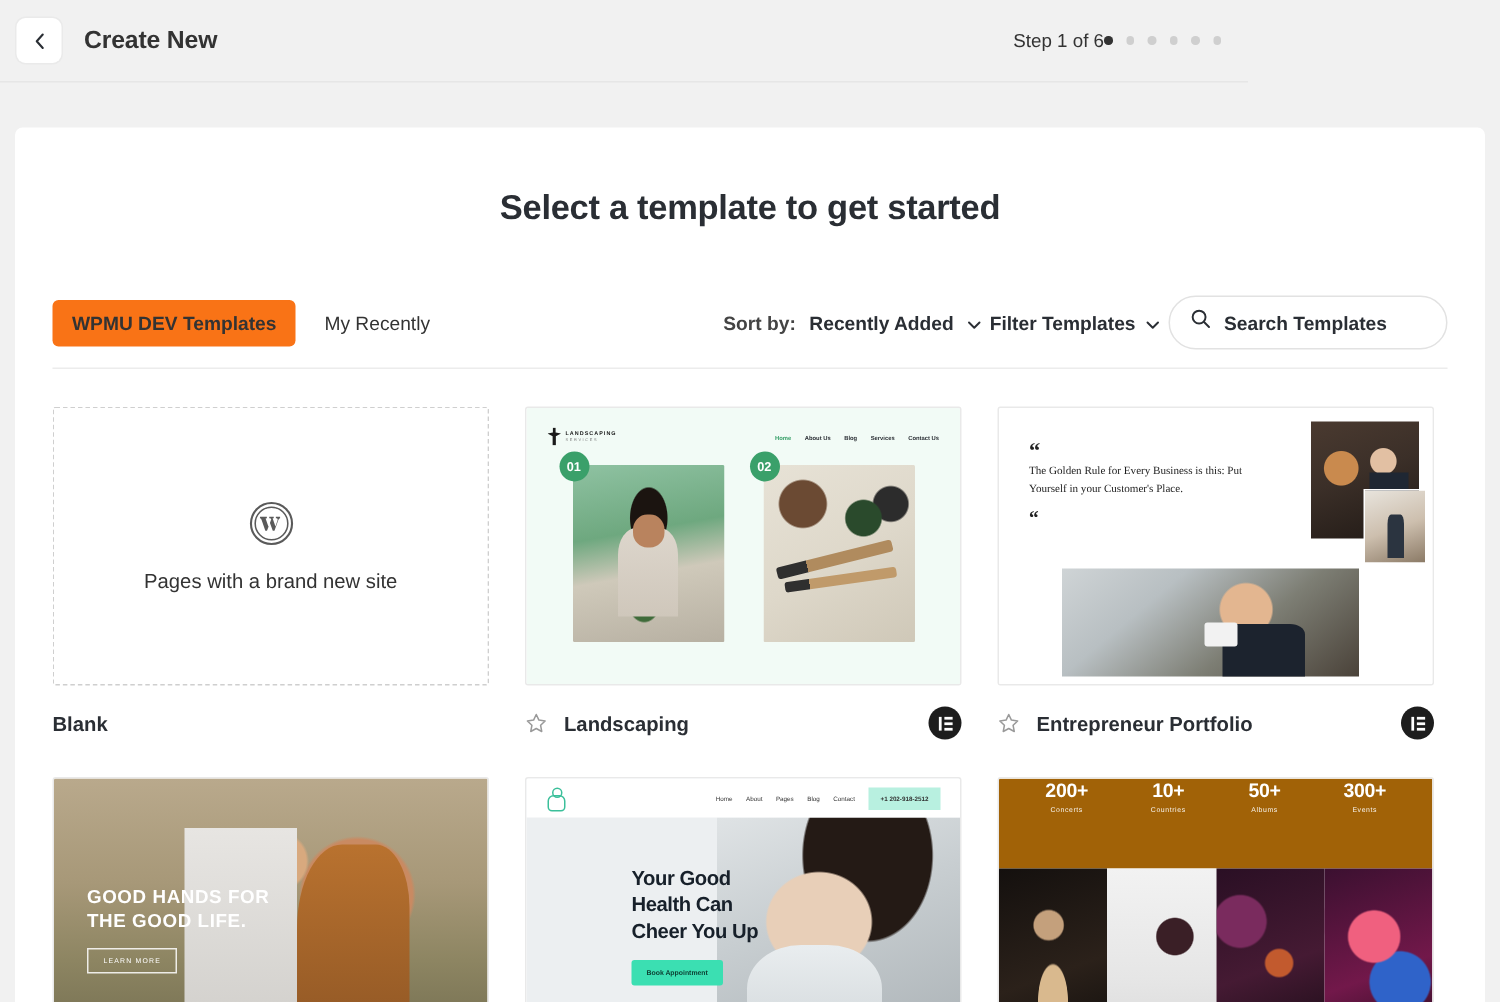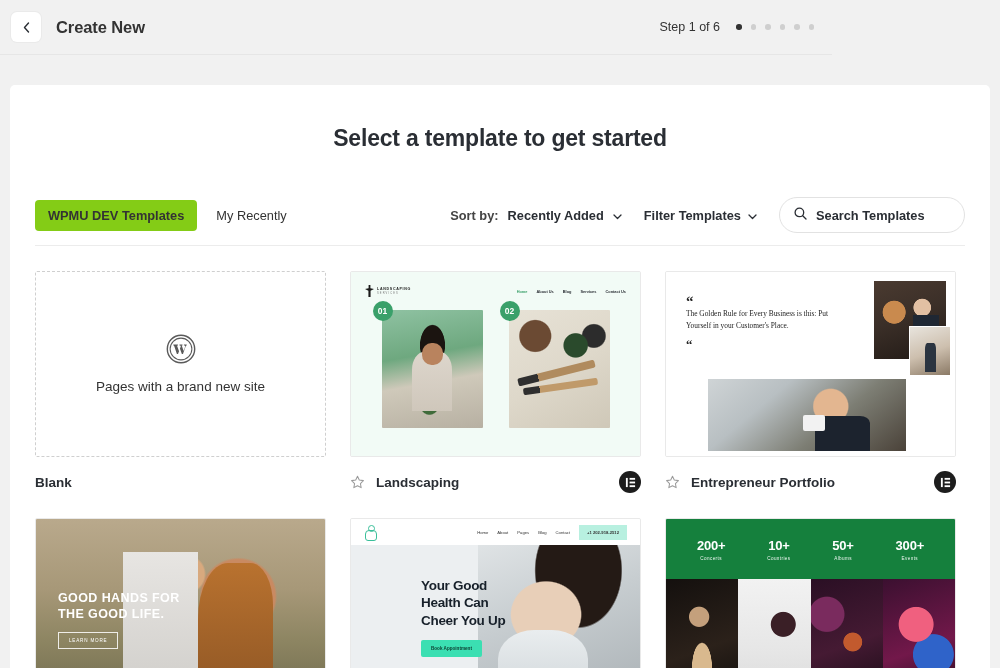--- a/index.html
+++ b/index.html
@@ -25,21 +25,21 @@
     cursor: pointer; box-shadow: 0 0 0 1px #eaeaea;
   }
   .back-btn svg { display: block; }
   .page-title {
     margin-left: 15px;
     font-size: 16.5px; font-weight: bold; color: #333;
     letter-spacing: -.1px;
   }
   .step-wrap {
     margin-left: auto; margin-right: 18px;
-    display: flex; align-items: center; gap: 16px;
+    display: flex; align-items: center; 
   }
   .step-label { font-size: 12.5px; color: #333; font-weight: normal; }
   .dots { display: flex; align-items: center; gap: 9px; }
   .dot { width: 5.5px; height: 5.5px; border-radius: 50%; background: #cfcfcf; }
   .dot.active { background: #333; }
 
   
   .card {
     position: absolute; top: 85px; left: 10px;
     width: 980px; height: 583px;
@@ -59,23 +59,23 @@
     margin: 42px 25px 0 25px;
     height: 42px;
     display: flex; align-items: center;
     position: relative;
   }
   .tabs { display: flex; align-items: center; gap: 6px; }
   .tab {
     padding: 8px 13px; border-radius: 4px;
     font-size: 12.8px; color: #333; cursor: pointer; white-space: nowrap;
   }
-  .tab.active { background: #84cc16; font-weight: bold; }
+  .tab.active { background: #f97316; font-weight: bold; }
   .toolbar-right {
-    margin-left: auto; display: flex; align-items: center; gap: 22px;
+    margin-left: auto; display: flex; align-items: center; gap: 6px;
   }
   .sortby { display: flex; align-items: center; gap: 9px; font-size: 12.8px; }
   .sortby .lbl { color: #444; font-weight: bold; }
   .sortby .val { color: #2a2e34; font-weight: bold; cursor: pointer; }
   .filter { display: flex; align-items: center; gap: 7px; font-size: 12.8px;
             color: #2a2e34; font-weight: bold; cursor: pointer; }
   .chev { display: inline-block; }
   .search {
     width: 186px; height: 36px; border: 1px solid #e2e2e2; border-radius: 18px;
     display: flex; align-items: center; gap: 9px; padding: 0 14px;
@@ -234,22 +234,22 @@
   .hl-photo::after { content:""; position:absolute; left:12%; bottom:0; width:56%; height:46%;
       background: linear-gradient(180deg,#e9edef,#cfd5d8); border-radius: 40% 40% 0 0; }
   .hl-txt { position: absolute; left: 22px; top: 58px; z-index: 3; margin-left: 48px; }
   .hl-h { font-size: 13.5px; font-weight: bold; color: #17202a; line-height: 1.28;
       letter-spacing: -.3px; }
   .hl-btn { margin-top: 11px; display: inline-block; background: #3bdfb2; color: #0d3d31;
       font-size: 4.6px; font-weight: bold; padding: 6px 10px; border-radius: 2px; }
 
   
   .mus { width:100%; height:100%; position: relative; background: #fff; overflow: hidden; }
-  .mus-stats { height: 60px; background: #15803d; display: flex;
-      align-items: center; justify-content: space-around; padding: 0 10px; }
+  .mus-stats { height: 60px; background: #a16207; display: flex;
+      align-items: flex-start; justify-content: space-around; padding: 0 10px; }
   .mus-stat { text-align: center; color: #fff; }
   .mus-num { font-size: 13px; font-weight: bold; letter-spacing: -.2px; }
   .mus-lab { font-size: 4.6px; margin-top: 3px; letter-spacing: .4px; opacity: .92; }
   .mus-imgs { display: flex; height: 126px; }
   .mus-img { flex: 1; }
   .mi1 { background:
       radial-gradient(circle at 46% 30%, #c4a07c 0 10%, transparent 11%),
       radial-gradient(ellipse at 50% 70%, #d9b98e 0 19%, transparent 20%),
       linear-gradient(160deg,#14100e 0%, #2b211a 55%, #0d0b0a 100%); }
   .mi2 { background:

